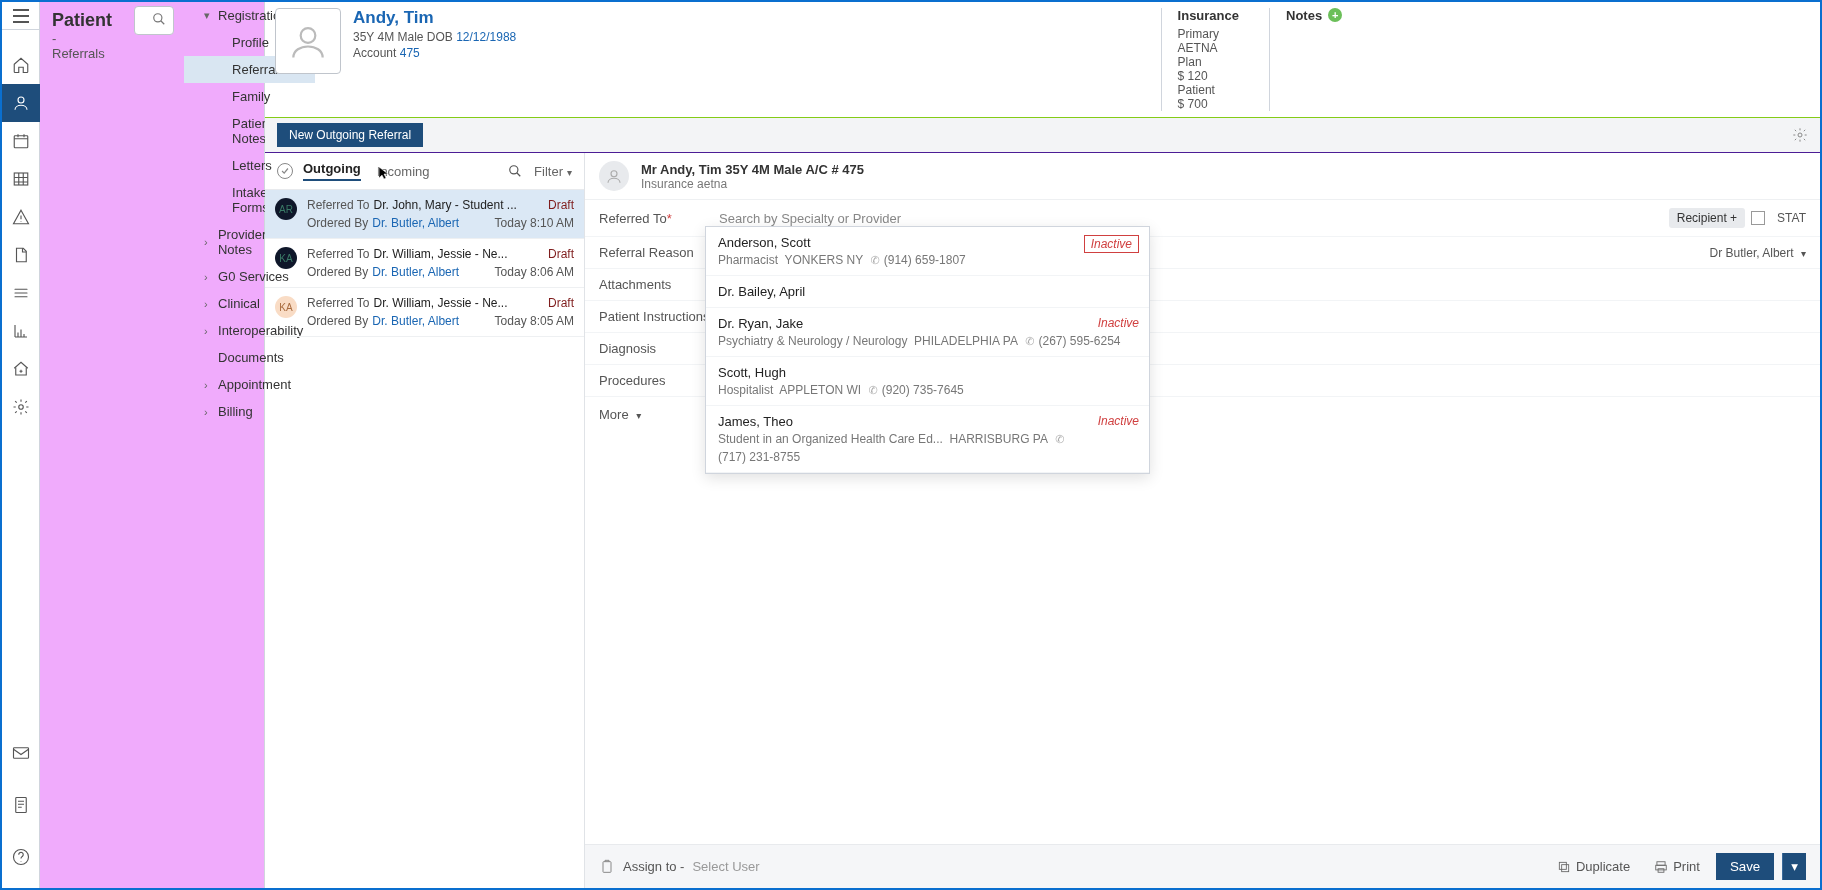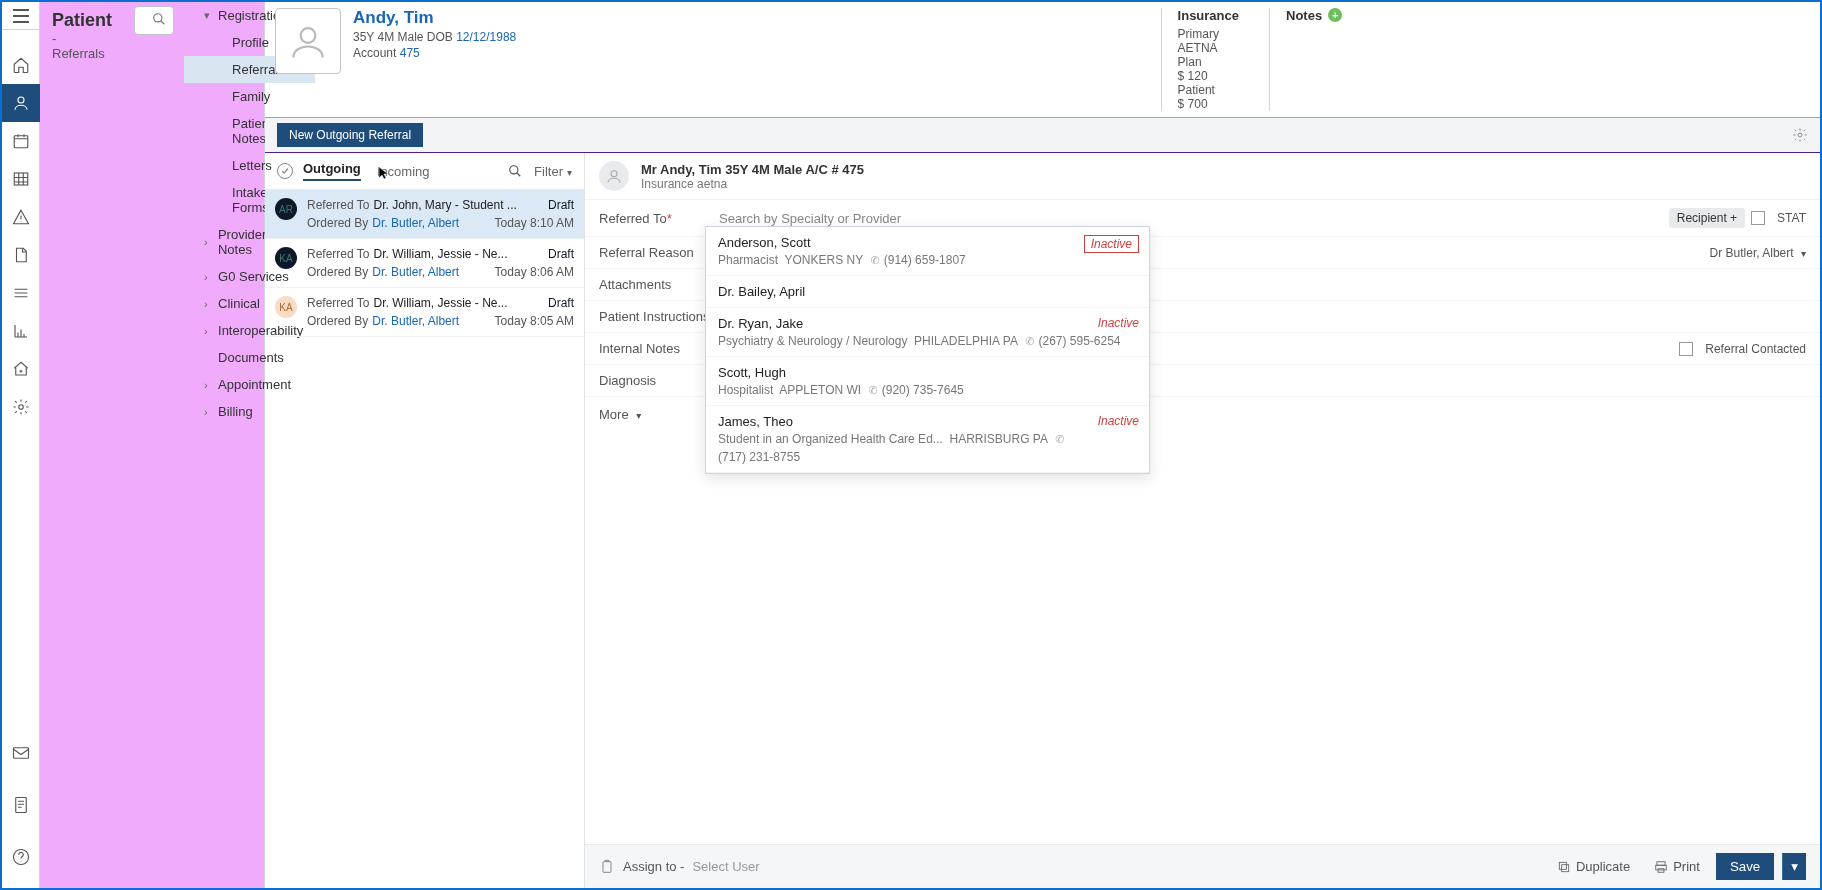--- a/index.html
+++ b/index.html
@@ -55,21 +55,21 @@
 
 .referral-item { display:flex; padding: 8px 10px; border-bottom: 1px solid #eef0f2; cursor:pointer; }
 .referral-item.selected { background: #dbe8f5; }
 .ri-badge { width:22px; height:22px; border-radius:50%; font-size:10px; display:flex; align-items:center; justify-content:center; margin-right:10px; flex-shrink:0; }
 .badge-mint { background:#0f172a; color:#3a7a66; }
 .badge-peach { background:#f9dcc5; color:#a86b3e; }
 .ri-body { flex:1; font-size: 12px; min-width:0; }
 .ri-line1 { display:flex; }
 .ri-line1 .l { color:#555; margin-right:4px; }
 .ri-line1 .v { color:#222; white-space:nowrap; overflow:hidden; text-overflow:ellipsis; flex:1; }
-.ri-line1 .s { color:#0f172a; }
+.ri-line1 .s { color:#7f1d1d; }
 .ri-line2 { display:flex; margin-top:4px; }
 .ri-line2 .l { color:#555; margin-right:4px; }
 .ri-line2 .v { color:#1a66b3; }
 .ri-line2 .t { color:#555; margin-left:auto; }
 
 .detail-pane { flex:1; display:flex; flex-direction:column; background:#fff; }
 .detail-header { display:flex; align-items:center; padding: 8px 14px; border-bottom: 1px solid #eef0f2; gap:12px; }
 .avatar-small { width:30px; height:30px; border-radius:50%; background:#e8eaed; display:flex; align-items:center; justify-content:center; color:#999; }
 .dh-text .t1 { font-size:13px; font-weight:bold; color:#333; }
 .dh-text .t2 { font-size:12px; color:#777; }
@@ -440,34 +440,30 @@
         <div class="form-row">
           <span class="label">Attachments</span>
           <span class="mini-plus">+</span>
         </div>
 
         <div class="form-row">
           <span class="label">Patient Instructions</span>
           <span class="field"></span>
         </div>
 
-        <div class="form-row">
-          <span class="label">Internal Notes</span>
-          <span class="field"></span>
-          <span class="right">
-            <span class="chk"></span>
-            <span>Referral Contacted</span>
-          </span>
-        </div>
 
         <div class="form-row">
           <span class="label">Diagnosis</span>
           <span class="mini-plus">+</span>
         </div>
 
+        <div class="form-row">
+          <span class="label">Procedures</span>
+          <span class="mini-plus">+</span>
+        </div>
 
         <div class="more-row">
           <span>More</span> <span class="caret-down">▾</span>
         </div>
 
         <div style="flex:1"></div>
 
         <div class="action-bar">
           <span>
             <svg width="16" height="16" viewBox="0 0 24 24" fill="none" stroke="#888" stroke-width="1.5">

